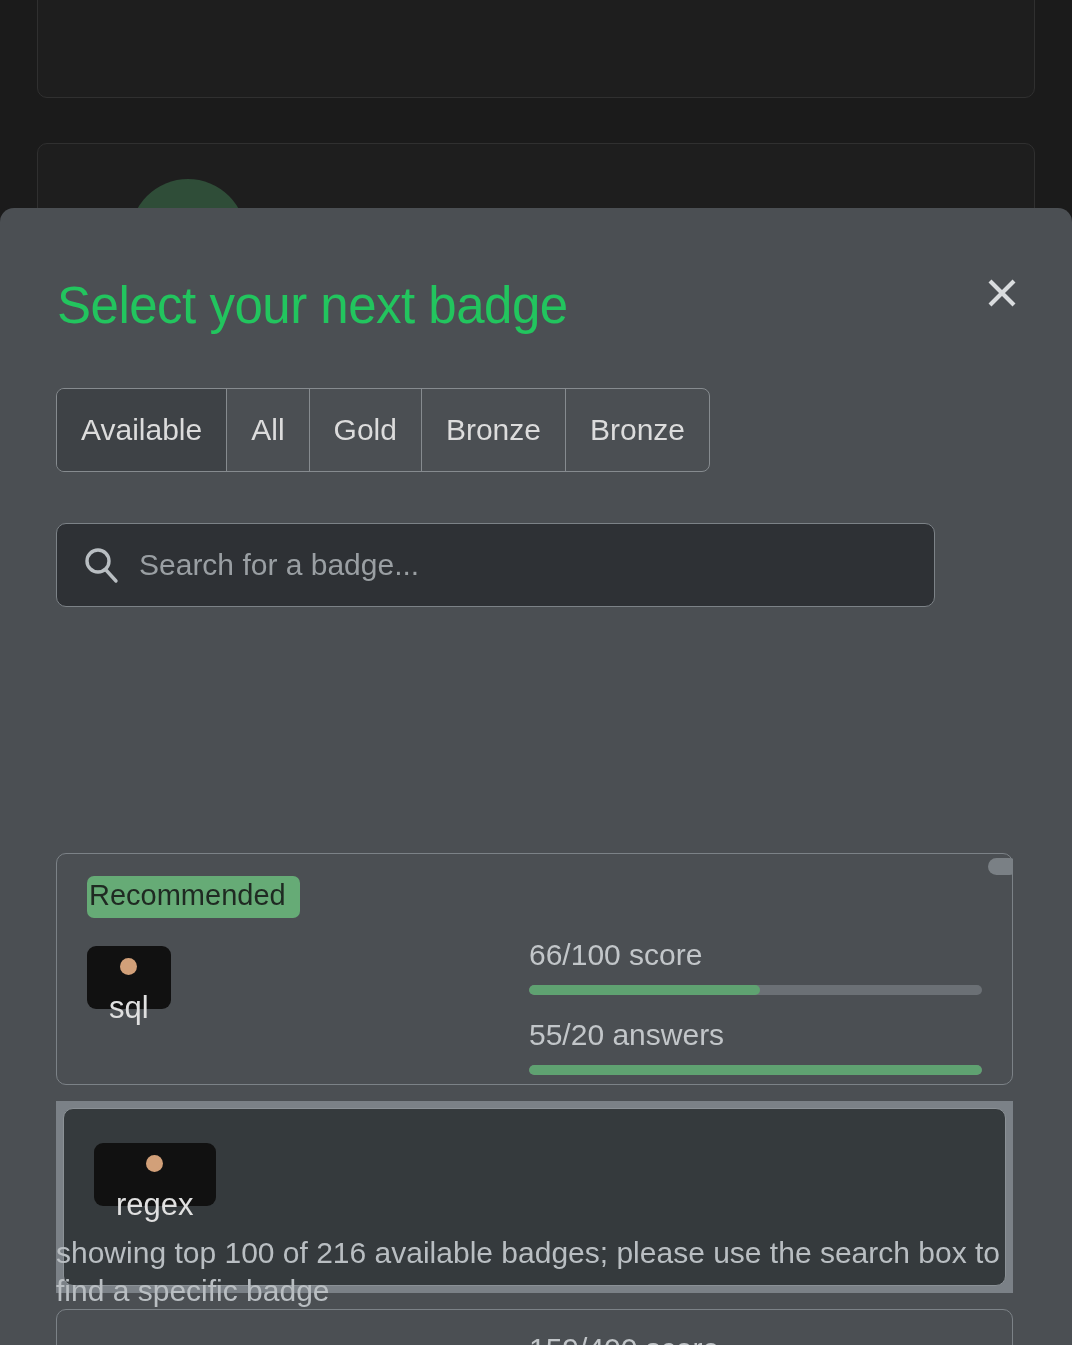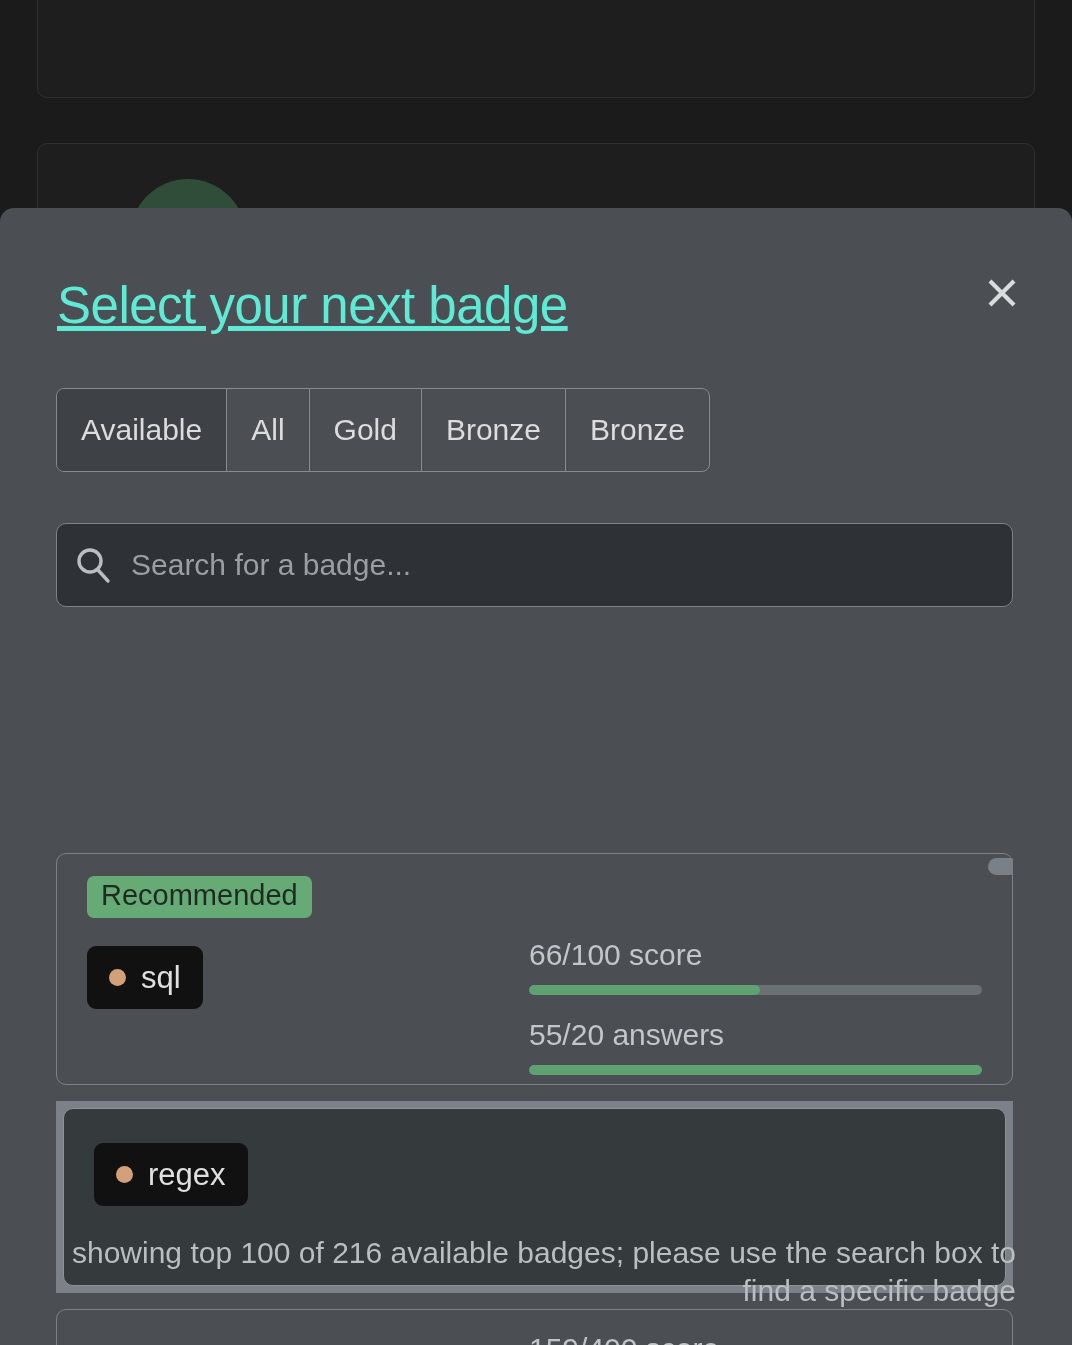--- a/index.html
+++ b/index.html
@@ -55,25 +55,24 @@
     background: #4b4f53;
     border-radius: 14px 14px 0 0;
     overflow: hidden;
   }
 
   .modal-title {
     position: absolute;
     left: 57px;
     top: 68px;
     font-size: 51px;
-    color: #5eead4;
+    color: #22c55e;
     font-weight: normal;
     letter-spacing: -.5px;
     white-space: nowrap;
-    text-decoration: underline;
   }
 
   .close-btn {
     position: absolute;
     right: 48px;
     top: 63px;
     width: 44px;
     height: 44px;
     display: flex;
     align-items: center;
@@ -110,28 +109,28 @@
     white-space: nowrap;
   }
   .filter-tab:last-child { border-right: none; }
   .filter-tab.active { background: #3e4246; }
 
   
   .search-wrap {
     position: absolute;
     left: 56px;
     top: 315px;
-    width: 957px;
+    width: 879px;
     height: 84px;
     background: #2e3135;
     border: 1px solid #7c8287;
     border-radius: 10px;
     display: flex;
     align-items: center;
-    padding: 0 16px;
+    padding: 0 24px;
     gap: 18px;
   }
   .search-icon { flex: 0 0 auto; display: block; }
   .search-input {
     flex: 1 1 auto;
     background: transparent;
     border: none;
     outline: none;
     color: #e6e6e6;
     font-size: 30px;
@@ -174,39 +173,40 @@
     padding: 26px 30px 30px 30px;
     min-height: 160px;
     position: relative;
   }
 
   .rec-pill {
     display: inline-block;
     background: #66ab76;
     color: #1f2a22;
     font-size: 29px;
-    padding: 3px 14px 6px 14px;
+    padding: 3px 14px 6px 2px;
     border-radius: 7px;
     margin-bottom: 20px;
     line-height: 1.15;
   }
 
   .card-body { position: relative; min-height: 120px; }
 
   .tag-pill {
     position: absolute;
     left: 0;
     top: 8px;
     height: 63px;
     display: inline-flex;
     align-items: center;
     gap: 15px;
     padding: 12px 22px;
     background: #111111;
     border-radius: 9px;
+    flex-direction: column;
   }
   .tag-pill .dot {
     width: 17px; height: 17px; border-radius: 50%;
     background: #d2a079;
     flex: 0 0 auto;
   }
   .tag-pill .txt { color: #e0e0e0; font-size: 31px; }
 
   .metrics {
     position: absolute;
@@ -245,21 +245,21 @@
     background: #7a8085;
     cursor: pointer;
   }
 
   
   .modal-footer {
     position: absolute;
     left: 56px;
     right: 56px;
     top: 1026px;
-    text-align: right;
+    text-align: left;
     color: #b9bec2;
     font-size: 30px;
     line-height: 1.28;
   }
 </style>
 </head>
 <body>
 
 <div class="page-bg">
 

